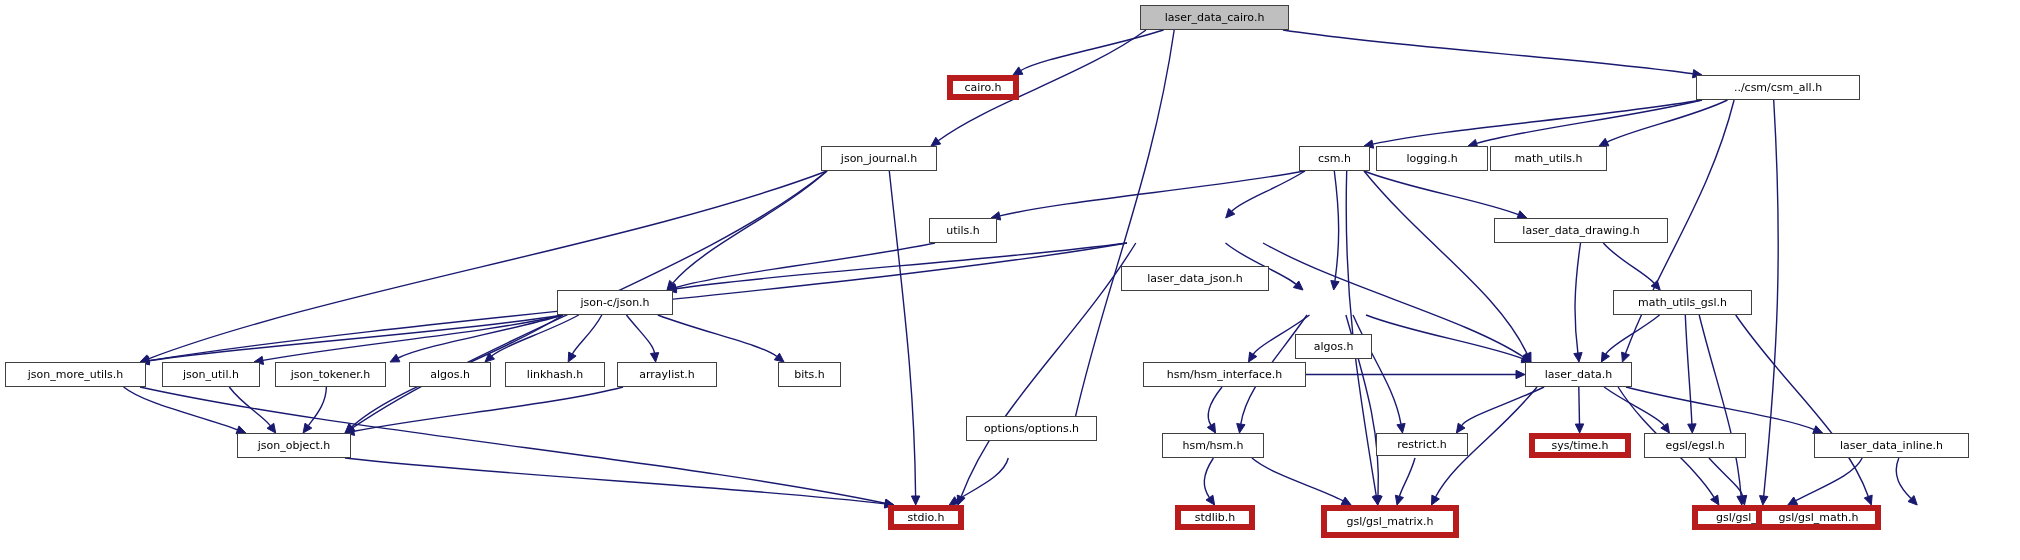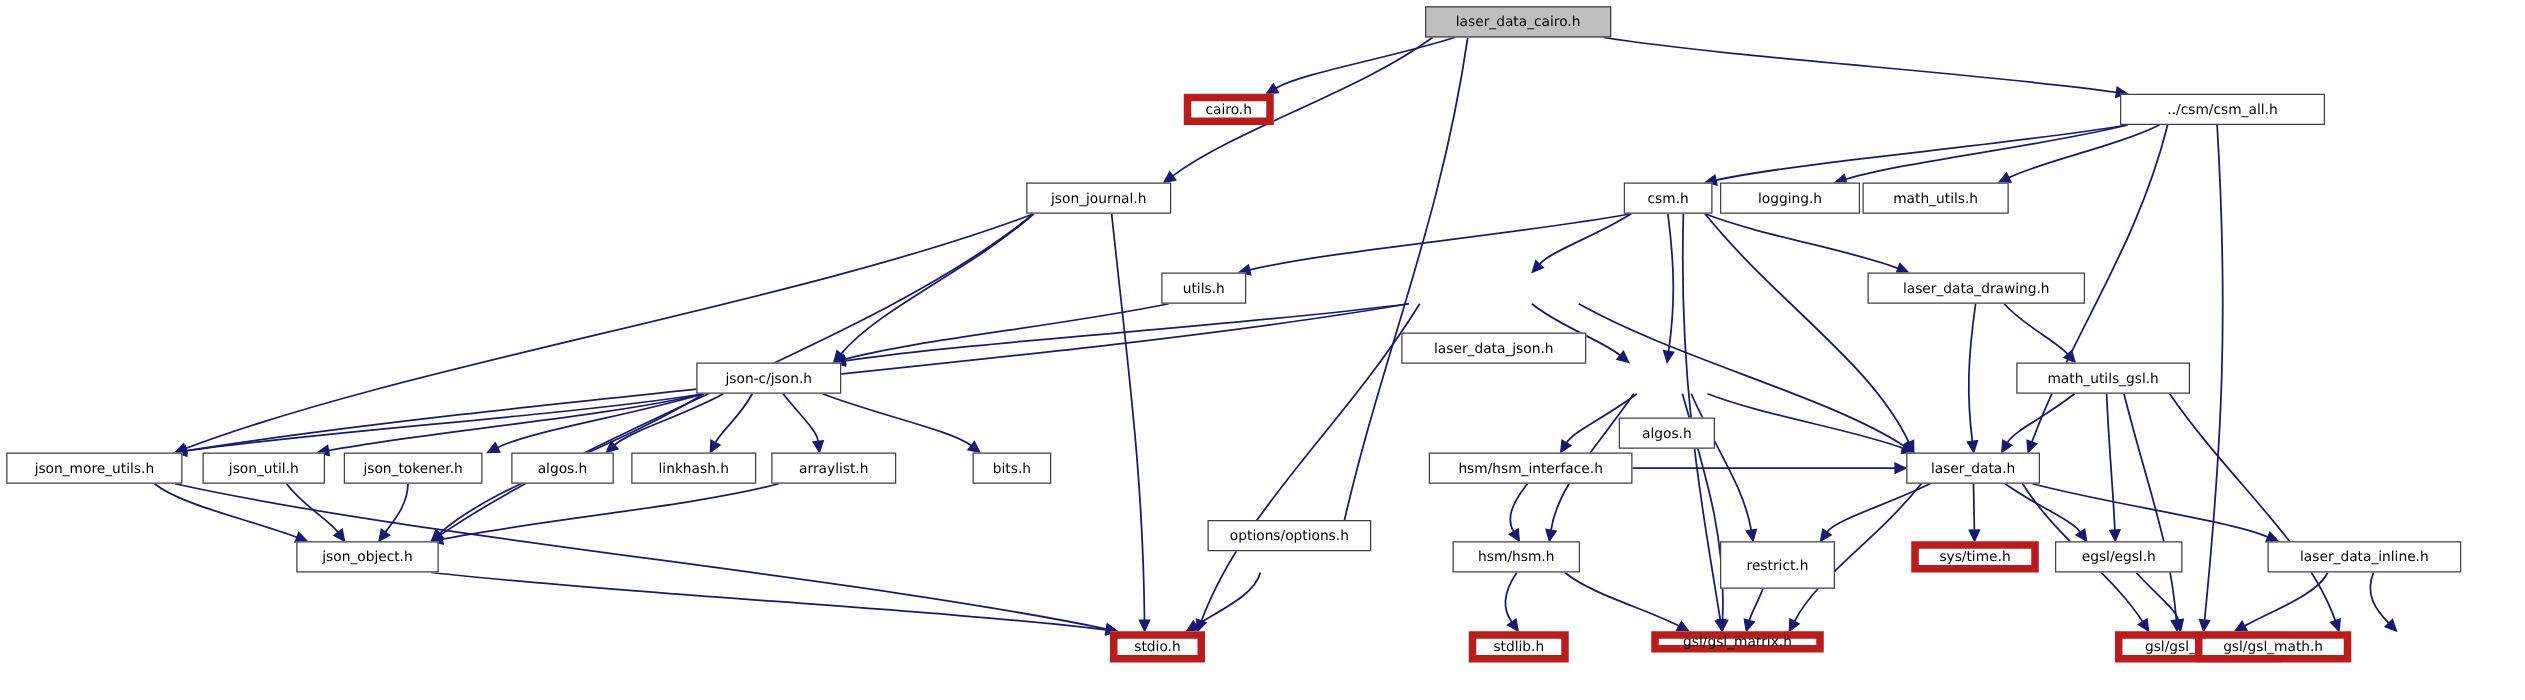--- a/index.html
+++ b/index.html
@@ -174,23 +174,23 @@
       <div class="node" style="left: 275px; top: 362px; width: 111px; height: 25px;">json_tokener.h</div>
       <div class="node" style="left: 409px; top: 362px; width: 82px; height: 25px;">algos.h</div>
       <div class="node" style="left: 505px; top: 362px; width: 100px; height: 25px;">linkhash.h</div>
       <div class="node" style="left: 617px; top: 362px; width: 100px; height: 25px;">arraylist.h</div>
       <div class="node" style="left: 778px; top: 362px; width: 63px; height: 25px;">bits.h</div>
       <div class="node" style="left: 1143px; top: 362px; width: 163px; height: 25px;">hsm/hsm_interface.h</div>
       <div class="node" style="left: 1525px; top: 362px; width: 107px; height: 25px;">laser_data.h</div>
       <div class="node" style="left: 237px; top: 433px; width: 114px; height: 25px;">json_object.h</div>
       <div class="node" style="left: 966px; top: 416px; width: 131px; height: 25px;">options/options.h</div>
       <div class="node" style="left: 1162px; top: 433px; width: 102px; height: 25px;">hsm/hsm.h</div>
-      <div class="node" style="left: 1376px; top: 433px; width: 92px; height: 38px;">restrict.h</div>
+      <div class="node" style="left: 1376px; top: 433px; width: 92px; height: 23px;">restrict.h</div>
       <div class="node sys" style="left: 1529px; top: 433px; width: 102px; height: 25px;">sys/time.h</div>
       <div class="node" style="left: 1644px; top: 433px; width: 102px; height: 25px;">egsl/egsl.h</div>
       <div class="node" style="left: 1814px; top: 433px; width: 155px; height: 25px;">laser_data_inline.h</div>
       <div class="node sys" style="left: 888px; top: 505px; width: 76px; height: 25px;">stdio.h</div>
       <div class="node sys" style="left: 1175px; top: 505px; width: 80px; height: 25px;">stdlib.h</div>
-      <div class="node sys" style="left: 1321px; top: 505px; width: 138px; height: 17px;">gsl/gsl_matrix.h</div>
+      <div class="node sys" style="left: 1321px; top: 505px; width: 138px; height: 33px;">gsl/gsl_matrix.h</div>
       <div class="node sys" style="left: 1692px; top: 505px; width: 133px; height: 25px;">gsl/gsl_vector.h</div>
       <div class="node sys" style="left: 1756px; top: 505px; width: 125px; height: 25px;">gsl/gsl_math.h</div>
     </div>
 </div>
 
 </body></html>

